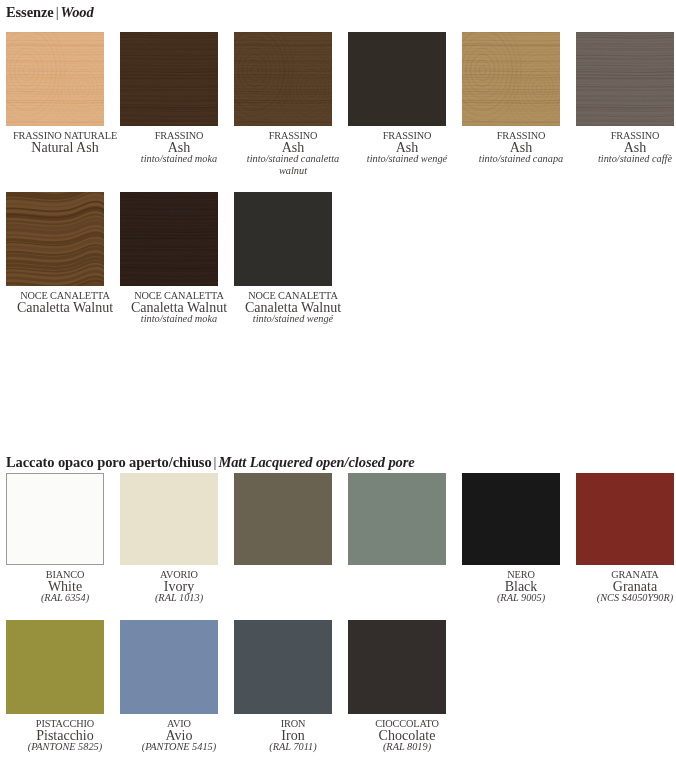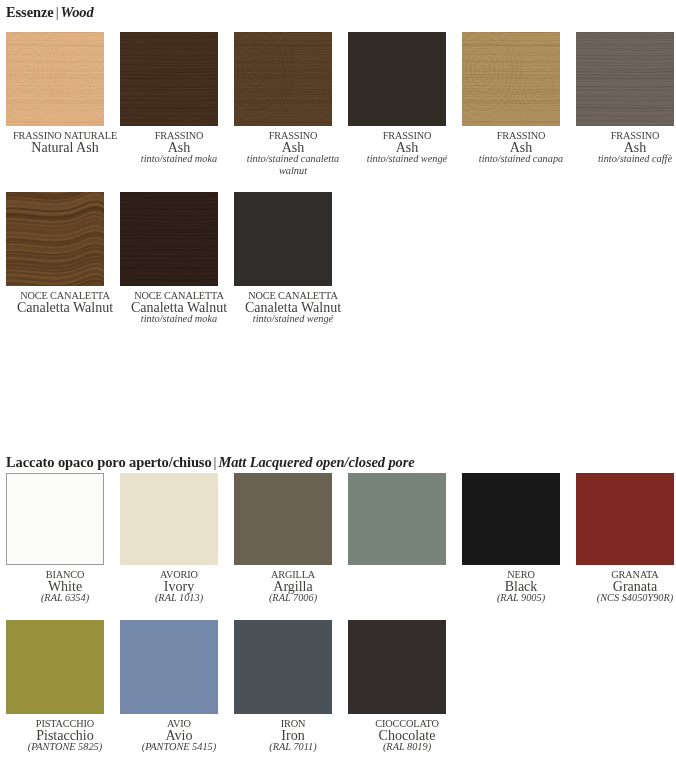--- a/index.html
+++ b/index.html
@@ -547,25 +547,20 @@
       <div class="cell" style="left: 120px;">
         <div class="swatch lacq-h" style="background: rgb(232, 226, 204);"></div>
         <div class="labels">
           <div class="l-it">AVORIO</div>
           <div class="l-en">Ivory</div>
           <div class="l-note wrap">(RAL 1013)</div>
         </div>
       </div>
       <div class="cell" style="left: 234px;">
         <div class="swatch lacq-h" style="background: rgb(106, 98, 80);"></div>
-        <div class="labels">
-          <div class="l-it">ARGILLA</div>
-          <div class="l-en">Argilla</div>
-          <div class="l-note wrap">(RAL 7006)</div>
-        </div>
       </div>
       <div class="cell" style="left: 348px;">
         <div class="swatch lacq-h" style="background: rgb(120, 131, 122);"></div>
       </div>
       <div class="cell" style="left: 462px;">
         <div class="swatch lacq-h" style="background: rgb(25, 24, 24);"></div>
         <div class="labels">
           <div class="l-it">NERO</div>
           <div class="l-en">Black</div>
           <div class="l-note wrap">(RAL 9005)</div>

